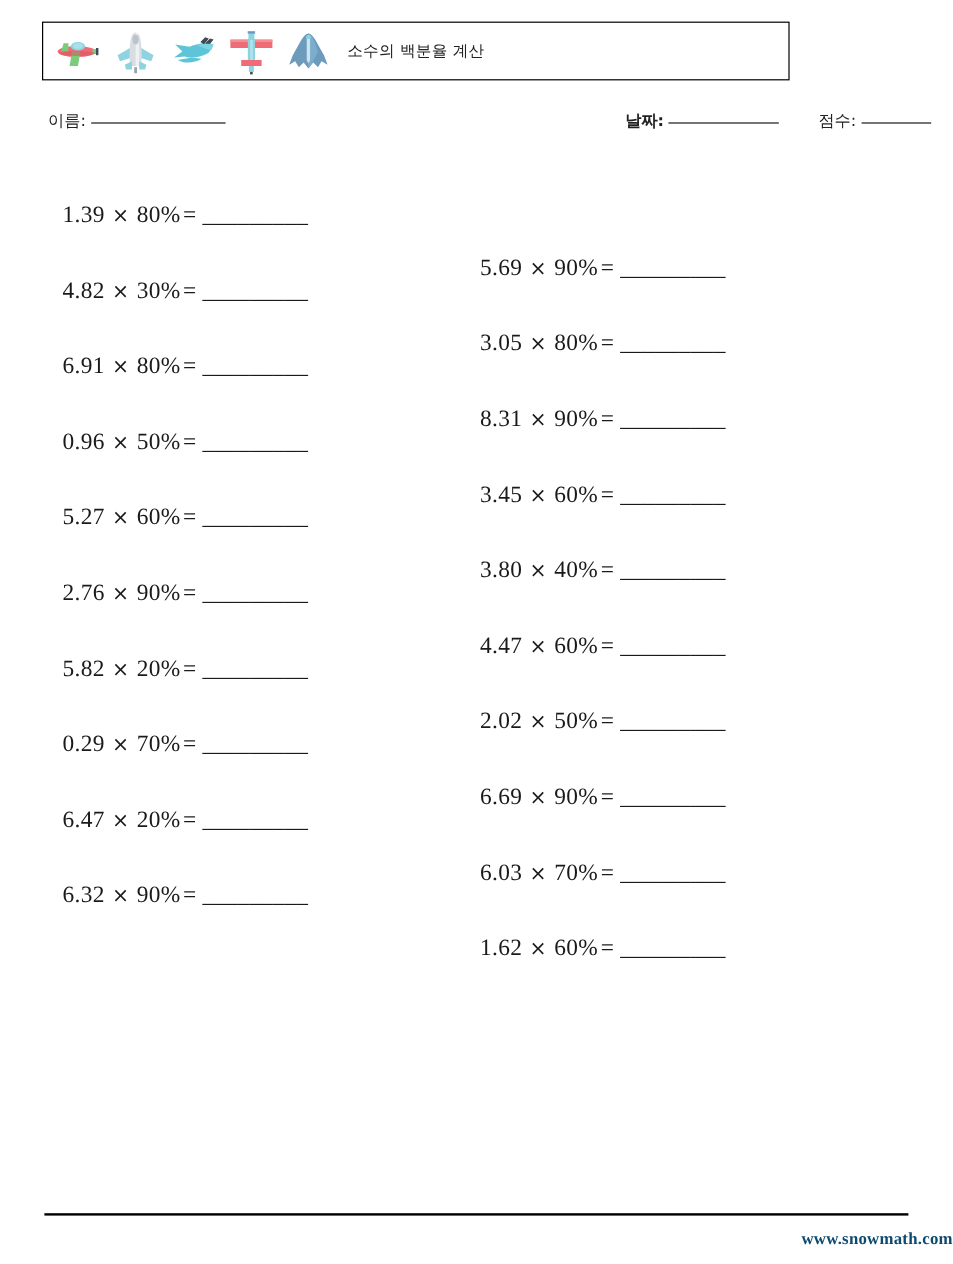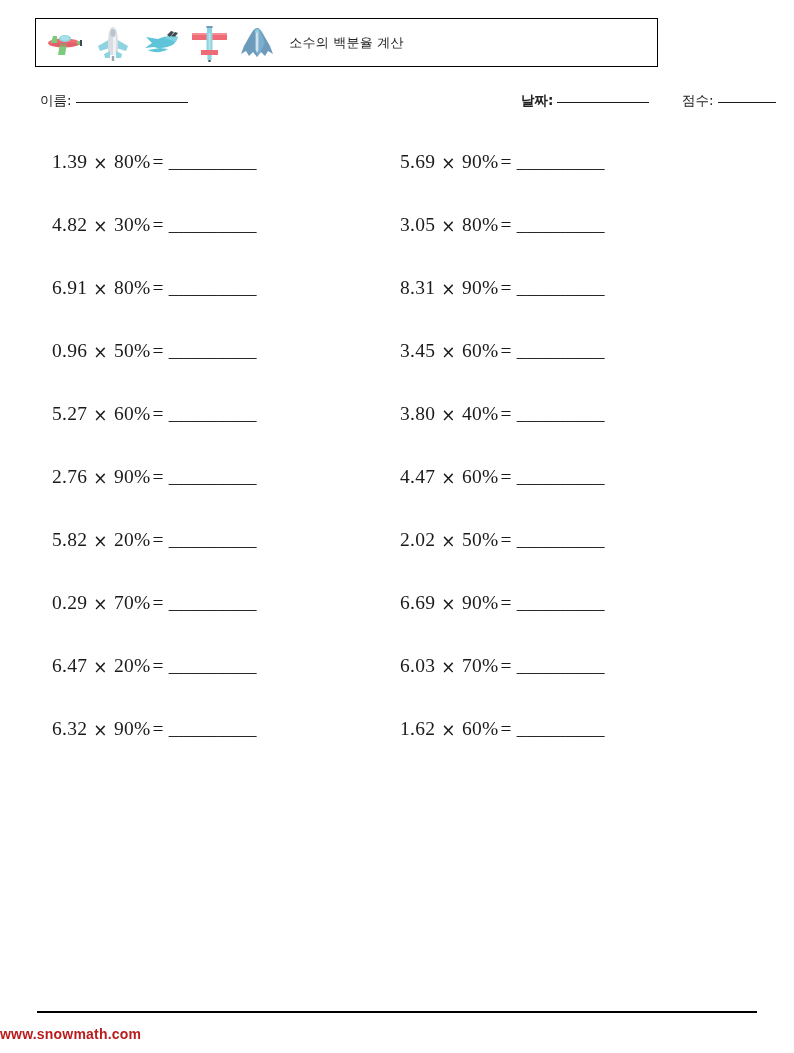--- a/index.html
+++ b/index.html
@@ -94,26 +94,26 @@
     position: absolute;
     left: 0;
     top: 148px;
     width: 794px;
   }
   .col {
     position: absolute;
     top: 0;
   }
   #col-left  { left: 52px;  width: 330px; }
-  #col-right { left: 400px; width: 330px; }
+  #col-right { left: 400px; width: 330px; margin-top: 44px; }
 
   .problem {
     height: 63px;
     display: flex;
-    align-items: flex-start;
+    align-items: center;
     white-space: nowrap;
     font-size: 19.5px;
     line-height: 28px;
     letter-spacing: 0.3px;
   }
   .p-expr { display: inline-block; }
   .p-times {
     font-family: "DejaVu Sans", "Liberation Sans", sans-serif;
     font-size: 17px;
     padding: 0 6px;
@@ -132,25 +132,25 @@
     left: 37px;
     top: 1011px;
     width: 720px;
     border-top: 2px solid #000000;
   }
   #footer-text {
     position: absolute;
     left: 0;
     top: 1026px;
     width: 794px;
-    text-align: left;
-    font-family: Liberation Sans, sans-serif;
+    text-align: right;
+    font-family: Liberation Serif, serif;
     font-size: 14px;
     font-weight: bold;
-    color: #b91c1c;
+    color: #0c4a6e;
     letter-spacing: 0.2px;
   }
 </style>
 </head>
 <body>
 
 <div id="header-box">
 
   <div id="icon-strip">
 

